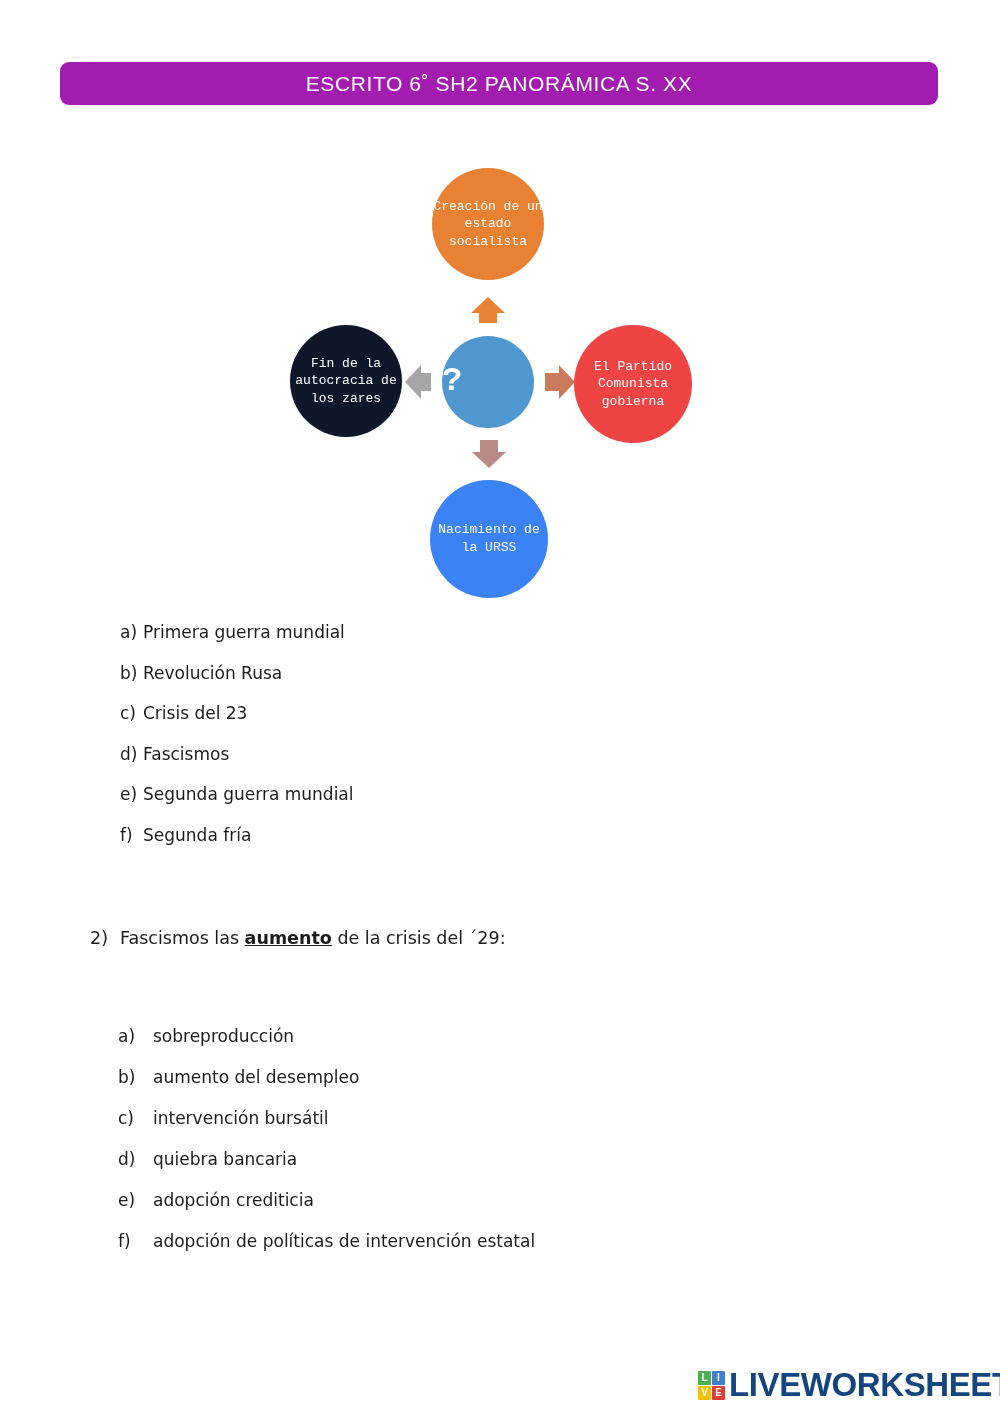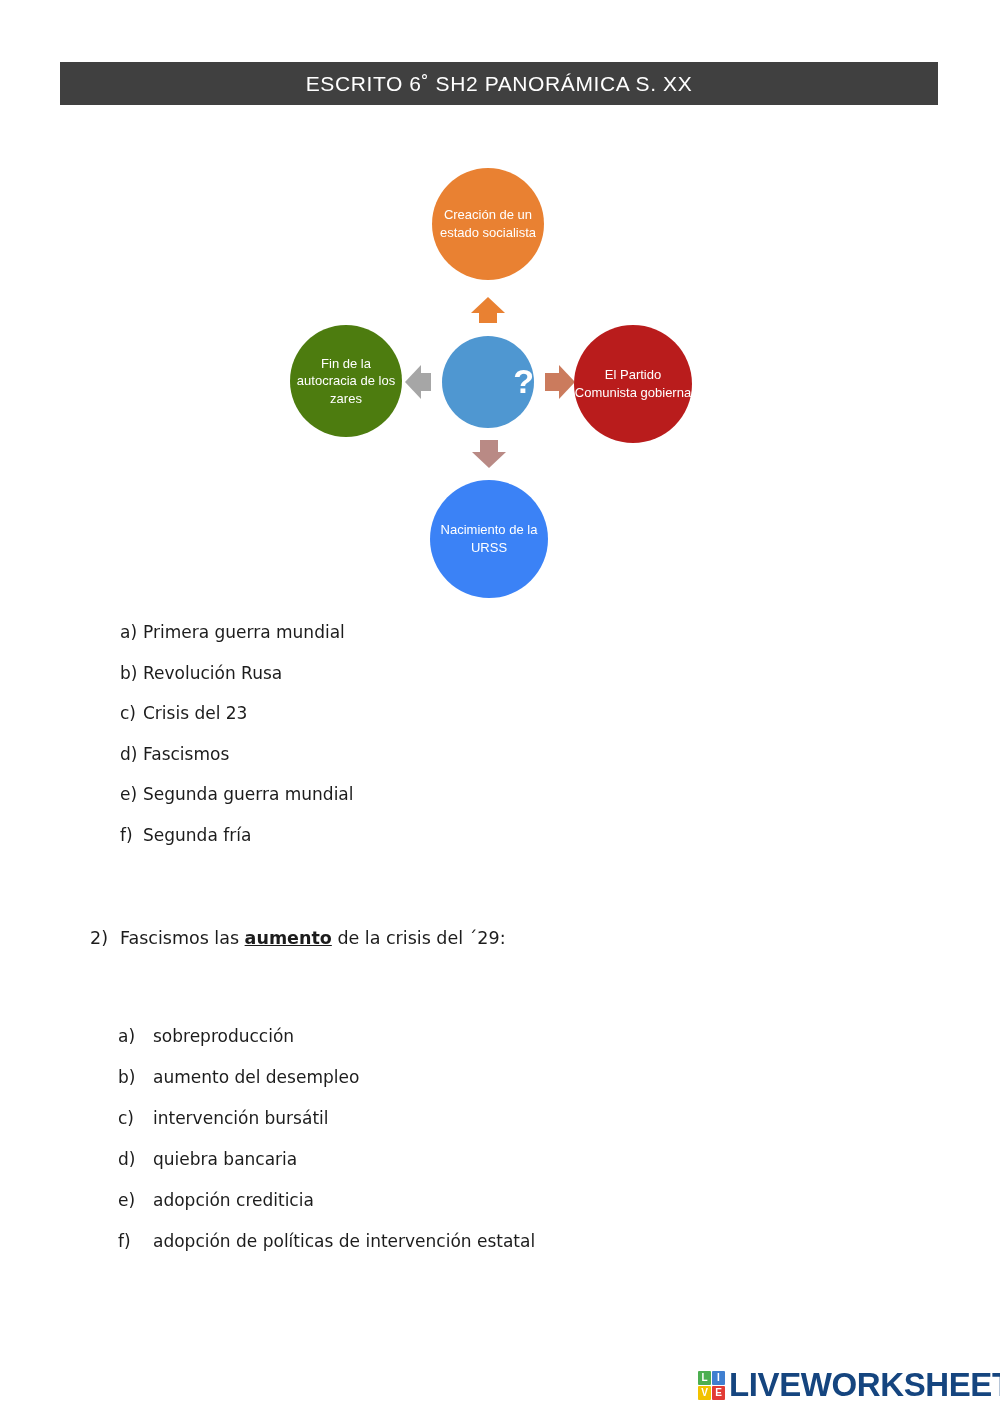--- a/index.html
+++ b/index.html
@@ -62,26 +62,26 @@
     top: 168px;
     width: 440px;
     height: 430px;
   }
 
   .node {
     position: absolute;
     border-radius: 50%;
     display: flex;
     align-items: center;
-    justify-content: flex-end;
+    justify-content: flex-start;
     text-align: center;
     color: #ffffff;
     font-size: 13px;
     line-height: 1.35;
-    font-family: Liberation Sans, sans-serif;
+    font-family: Liberation Mono, monospace;
   }
 
   .node-top {
     left: 152px; top: 0px;
     width: 112px; height: 112px;
   }
   .node-left {
     left: 10px; top: 157px;
     width: 112px; height: 112px;
   }
@@ -197,21 +197,21 @@
     font-weight: bold;
     letter-spacing: -0.4px;
     font-family: "Liberation Sans", sans-serif;
   }
 </style>
 </head>
 <body>
 
 <div class="page">
 
-  <div class="title-banner" style="background: #404040;">
+  <div class="title-banner" style="background: #a21caf; border-radius: 9px;">
     <span class="title-text" style="color: rgb(255, 255, 255);">ESCRITO 6˚ SH2 PANORÁMICA S. XX</span>
   </div>
 
 
   <div class="diagram">
 
     <div class="arrow arrow-up-shaft" style="background: rgb(233, 129, 50);"></div>
     <div class="arrow arrow-up-head" style="border-bottom: 16px solid rgb(233, 129, 50);"></div>
 
     <div class="arrow arrow-down-shaft" style="background: rgb(185, 138, 133);"></div>
@@ -220,25 +220,25 @@
     <div class="arrow arrow-left-shaft" style="background: rgb(166, 166, 166);"></div>
     <div class="arrow arrow-left-head" style="border-right: 16px solid rgb(166, 166, 166);"></div>
 
     <div class="arrow arrow-right-shaft" style="background: rgb(203, 123, 93);"></div>
     <div class="arrow arrow-right-head" style="border-left: 16px solid rgb(203, 123, 93);"></div>
 
     <div class="node node-top" style="background: rgb(233, 129, 50);">
       <span>Creación de un estado socialista</span>
     </div>
 
-    <div class="node node-left" style="background: #4d7c0f;">
+    <div class="node node-left" style="background: #0f172a;">
       <span>Fin de la autocracia de los zares</span>
     </div>
 
-    <div class="node node-right" style="background: #b91c1c;">
+    <div class="node node-right" style="background: #ef4444;">
       <span>El Partido Comunista gobierna</span>
     </div>
 
     <div class="node node-bottom" style="background: #3b82f6;">
       <span>Nacimiento de la URSS</span>
     </div>
 
     <div class="node node-center" style="background: rgb(79, 151, 209);">
       <span>?</span>
     </div>

